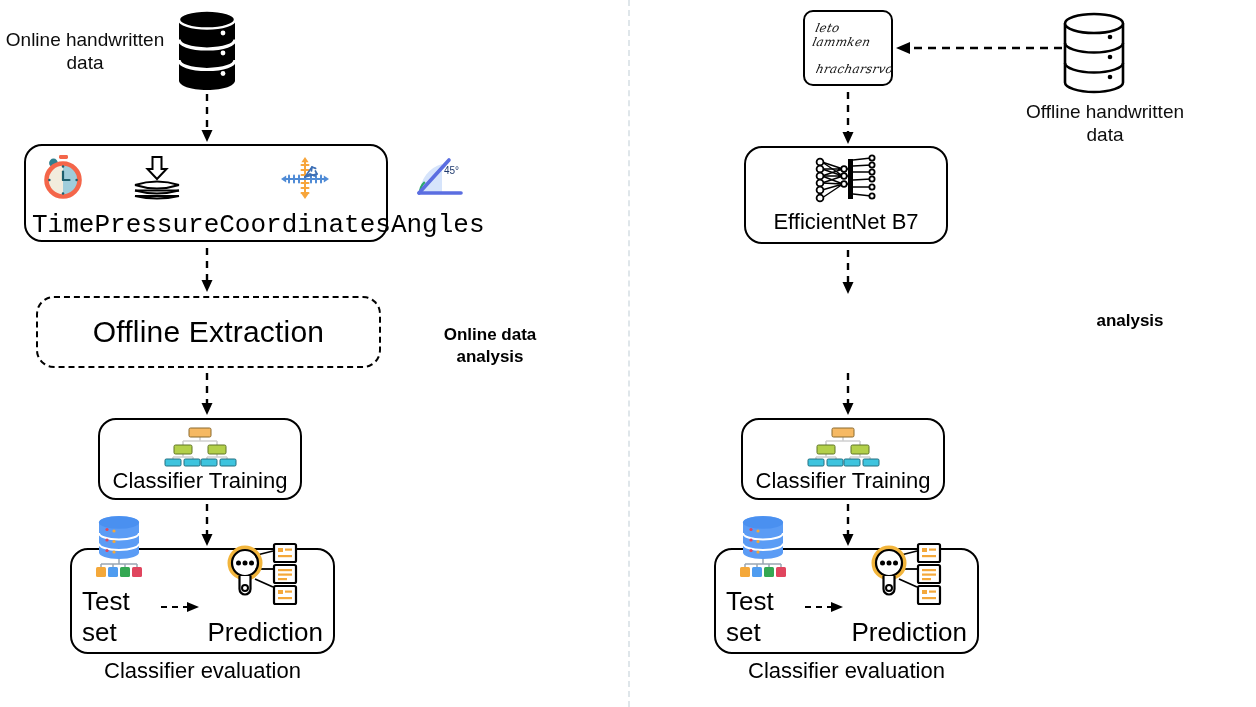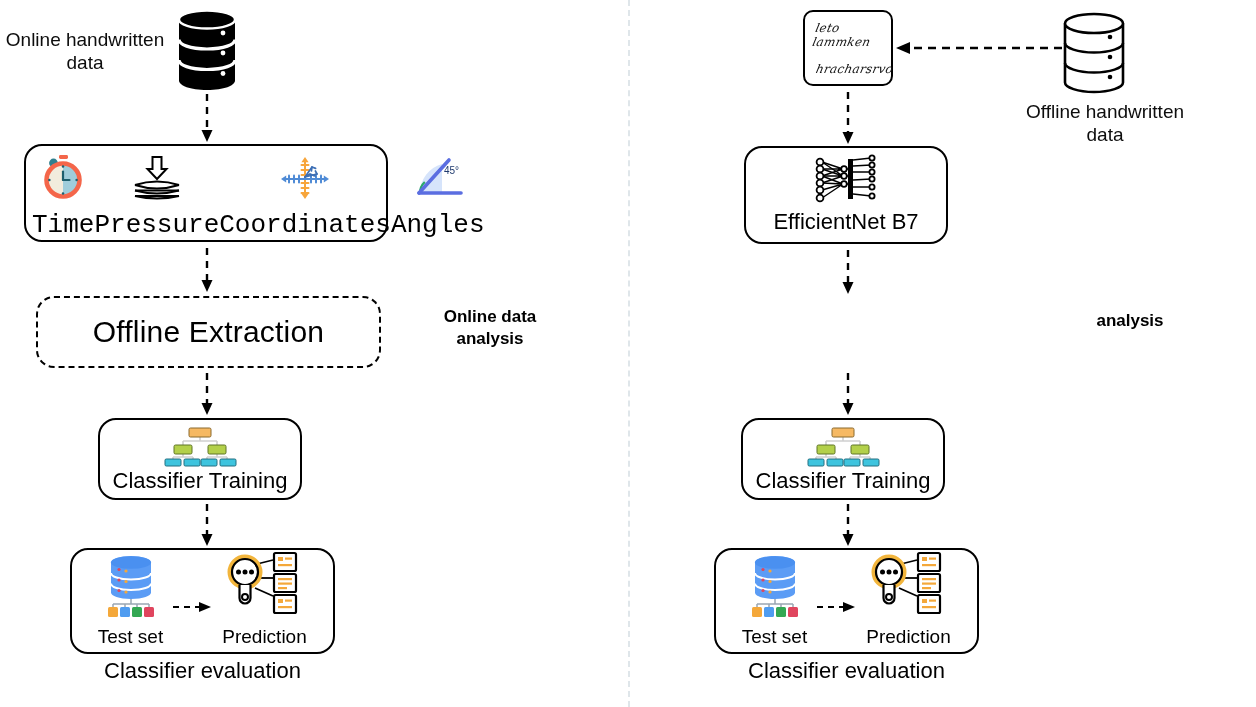--- a/index.html
+++ b/index.html
@@ -15,21 +15,21 @@
   .dashed-box .t{font-size:30px;letter-spacing:.2px;}
   .boxcap{font-size:22px;text-align:center;}
   .feat-cell{display:flex;flex-direction:column;align-items:center;justify-content:flex-end;}
   .feat-cell .cap{font-size:26px;margin-top:8px;font-family:Liberation Mono, monospace;}
   .divider{border-left:2px dashed #dfe6ea;height:707px;}
   .hw{font-family:"DejaVu Serif",serif;font-style:italic;font-size:12px;
       color:#111;letter-spacing:.3px;transform:skewX(-12deg);}
   svg{display:block;overflow:visible;}
   .ev-row{display:flex;align-items:flex-end;justify-content:center;gap:6px;}
   .ev-item{display:flex;flex-direction:column;align-items:center;}
-  .ev-item .cap{font-size:19px;margin-top:8px;}
+  .ev-item .cap{font-size:26px;margin-top:8px;}
 </style>
 </head>
 <body>
 
 <div id="canvas">
 
   <div class="abs divider" style="left:628px;top:0;"></div>
 
   <div class="abs lbl" style="left:5px;top:28px;width:160px;">
     <div>Online handwritten</div>
@@ -266,21 +266,21 @@
             </g>
           </svg>
         </span>
         <span class="cap">Prediction</span>
       </div>
     </div>
   </div>
 
   <div class="abs boxcap" style="left:70px;top:658px;width:265px;">Classifier evaluation</div>
 
-  <div class="abs lbl-bold" style="left:410px;top:306px;width:160px;">
+  <div class="abs lbl-bold" style="left:410px;top:324px;width:160px;">
     <div>Online data</div>
     <div>analysis</div>
   </div>
 
   <div class="abs" style="left:1062px;top:12px;">
     <svg width="64" height="82" viewBox="0 0 64 82">
       <path d="M3 11.5v59C3 75.5 16 80 32 80s29-4.5 29-9.5v-59" fill="#fff" stroke="#000" stroke-width="2.6"></path>
       <ellipse cx="32" cy="11.5" rx="29" ry="9.5" fill="#fff" stroke="#000" stroke-width="2.6"></ellipse>
       <path d="M3 31c0 5 13 9.5 29 9.5S61 36 61 31" fill="none" stroke="#000" stroke-width="2.6"></path>
       <path d="M3 51c0 5 13 9.5 29 9.5S61 56 61 51" fill="none" stroke="#000" stroke-width="2.6"></path>

